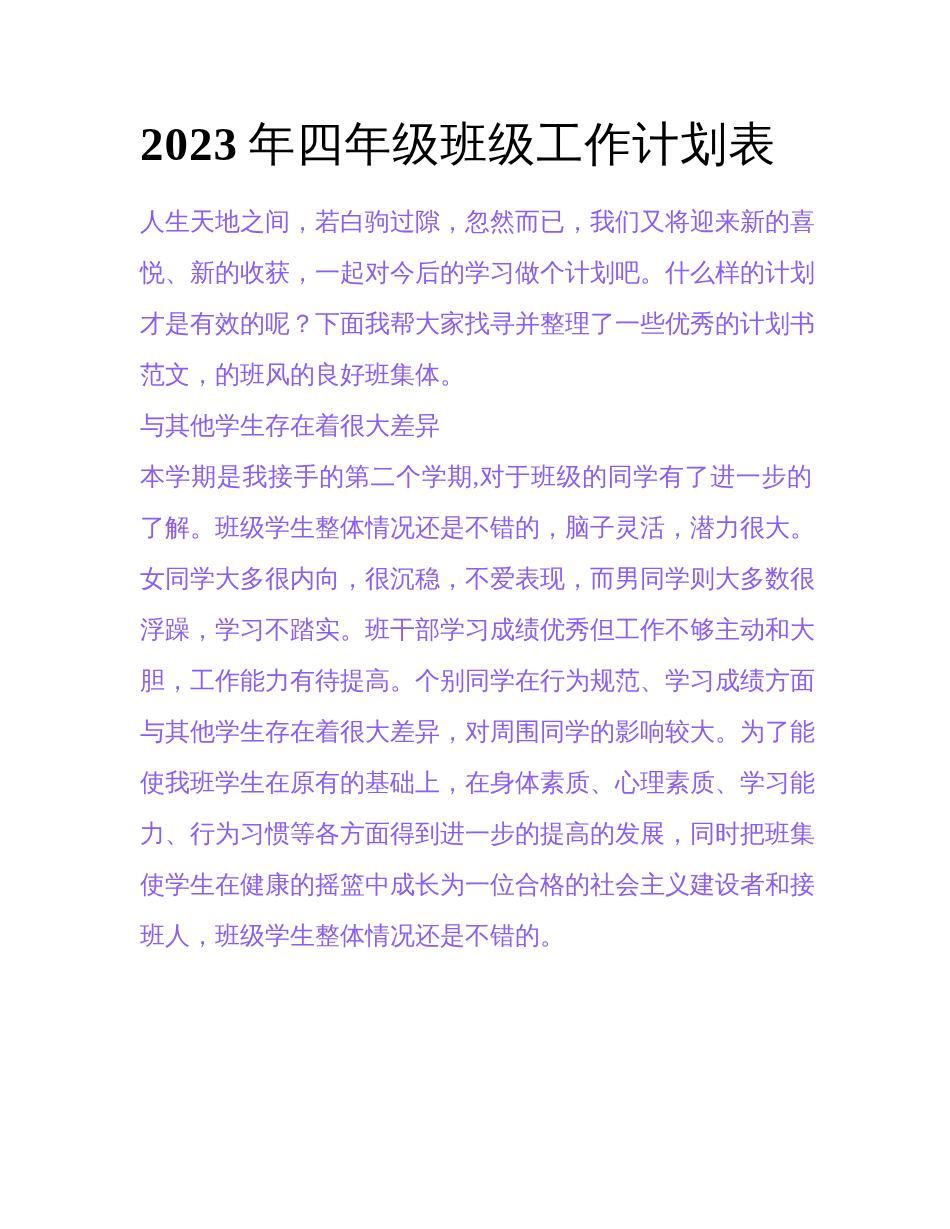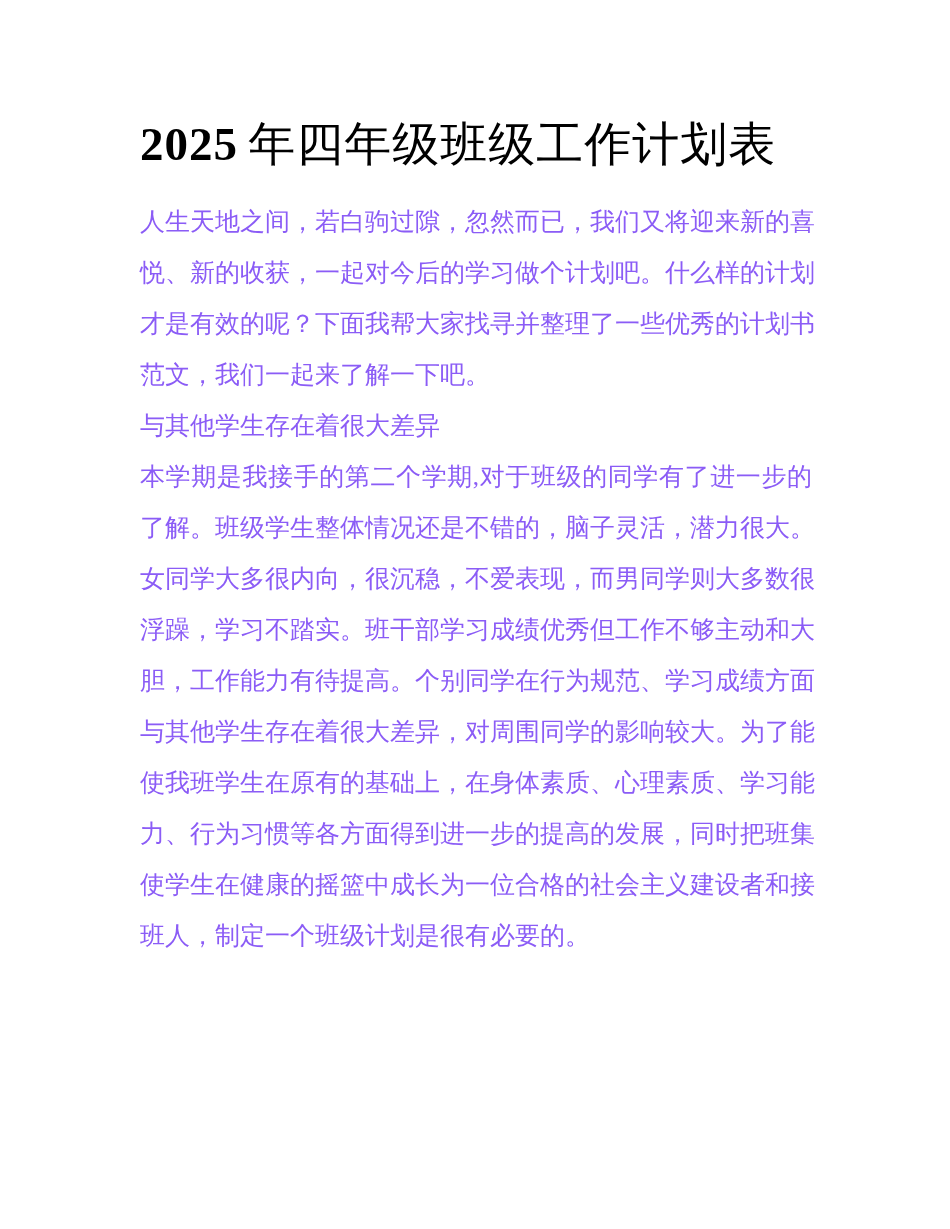--- a/index.html
+++ b/index.html
@@ -52,44 +52,44 @@
     text-align-last: left;
   }
 </style>
 </head>
 <body>
 
 <div class="page">
 
   <h1 class="doc-title">
     <div class="title-line">
-      <span class="bold-seg gap-after">2025</span><span>年四年级班级工作计划表</span>
+      <span class="bold-seg gap-after">2023</span><span>年四年级班级工作计划表</span>
     </div>
   </h1>
 
   <div class="doc-body">
 
     <div class="paragraph">
       <div class="text-line">人生天地之间，若白驹过隙，忽然而已，我们又将迎来新的喜</div>
       <div class="text-line">悦、新的收获，一起对今后的学习做个计划吧。什么样的计划</div>
       <div class="text-line">才是有效的呢？下面我帮大家找寻并整理了一些优秀的计划书</div>
-      <div class="text-line para-end">范文，我们一起来了解一下吧。</div>
+      <div class="text-line para-end">范文，的班风的良好班集体。</div>
     </div>
 
     <div class="paragraph">
       <div class="text-line para-end">与其他学生存在着很大差异</div>
     </div>
 
     <div class="paragraph">
       <div class="text-line">本学期是我接手的第二个学期,对于班级的同学有了进一步的</div>
       <div class="text-line">了解。班级学生整体情况还是不错的，脑子灵活，潜力很大。</div>
       <div class="text-line">女同学大多很内向，很沉稳，不爱表现，而男同学则大多数很</div>
       <div class="text-line">浮躁，学习不踏实。班干部学习成绩优秀但工作不够主动和大</div>
       <div class="text-line">胆，工作能力有待提高。个别同学在行为规范、学习成绩方面</div>
       <div class="text-line">与其他学生存在着很大差异，对周围同学的影响较大。为了能</div>
       <div class="text-line">使我班学生在原有的基础上，在身体素质、心理素质、学习能</div>
       <div class="text-line">力、行为习惯等各方面得到进一步的提高的发展，同时把班集</div>
       <div class="text-line">使学生在健康的摇篮中成长为一位合格的社会主义建设者和接</div>
-      <div class="text-line para-end">班人，制定一个班级计划是很有必要的。</div>
+      <div class="text-line para-end">班人，班级学生整体情况还是不错的。</div>
     </div>
 
   </div>
 </div>
 
 </body></html>

